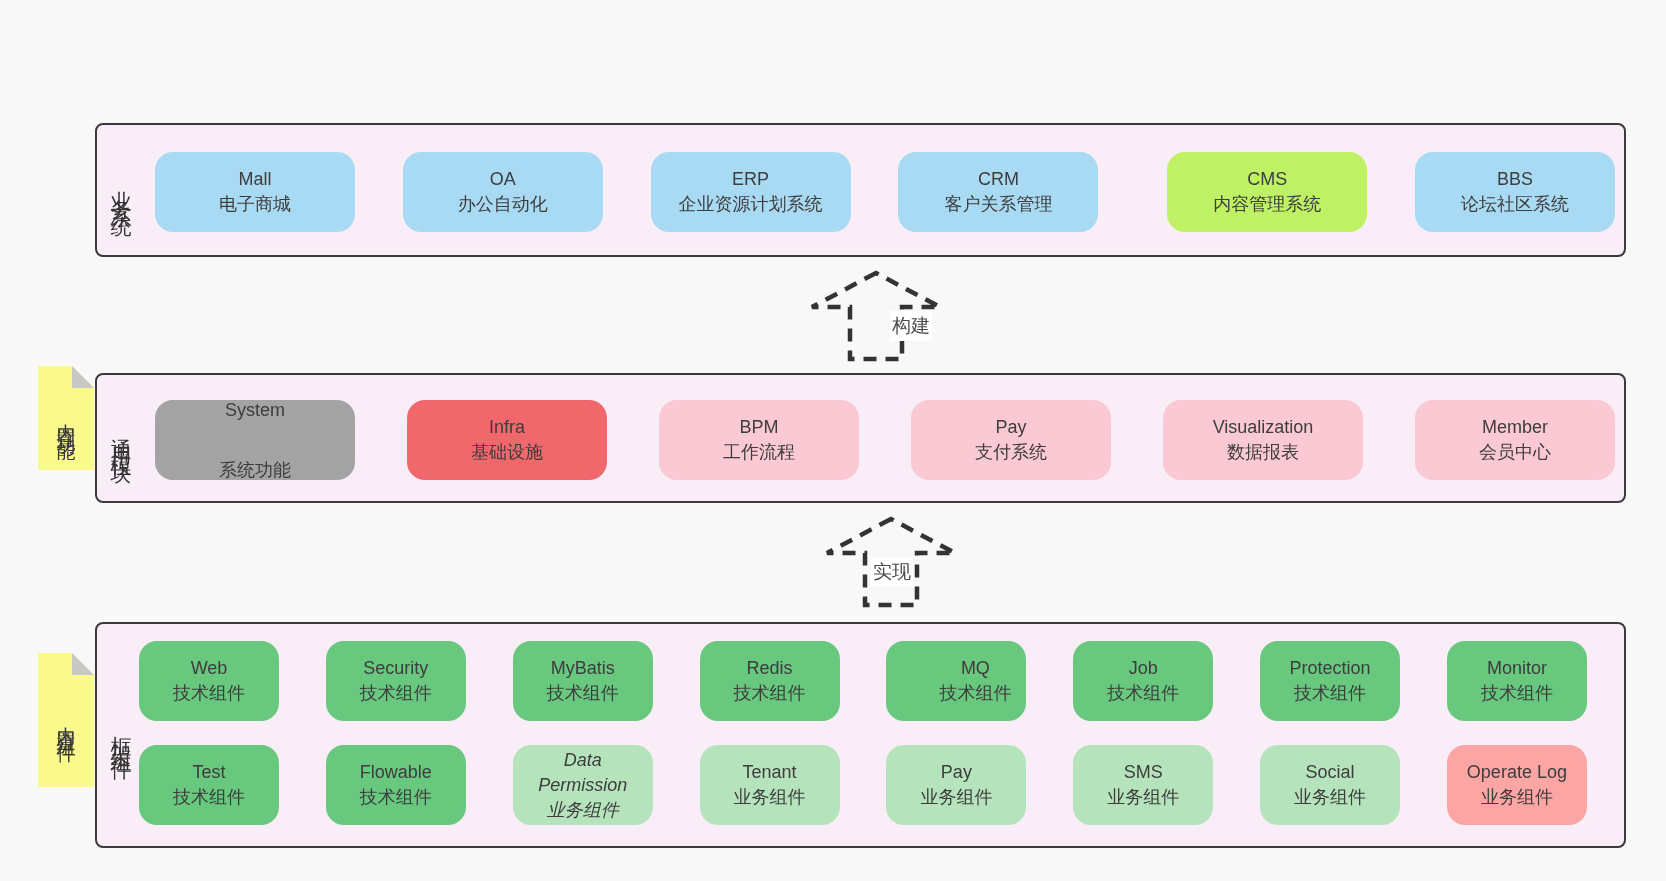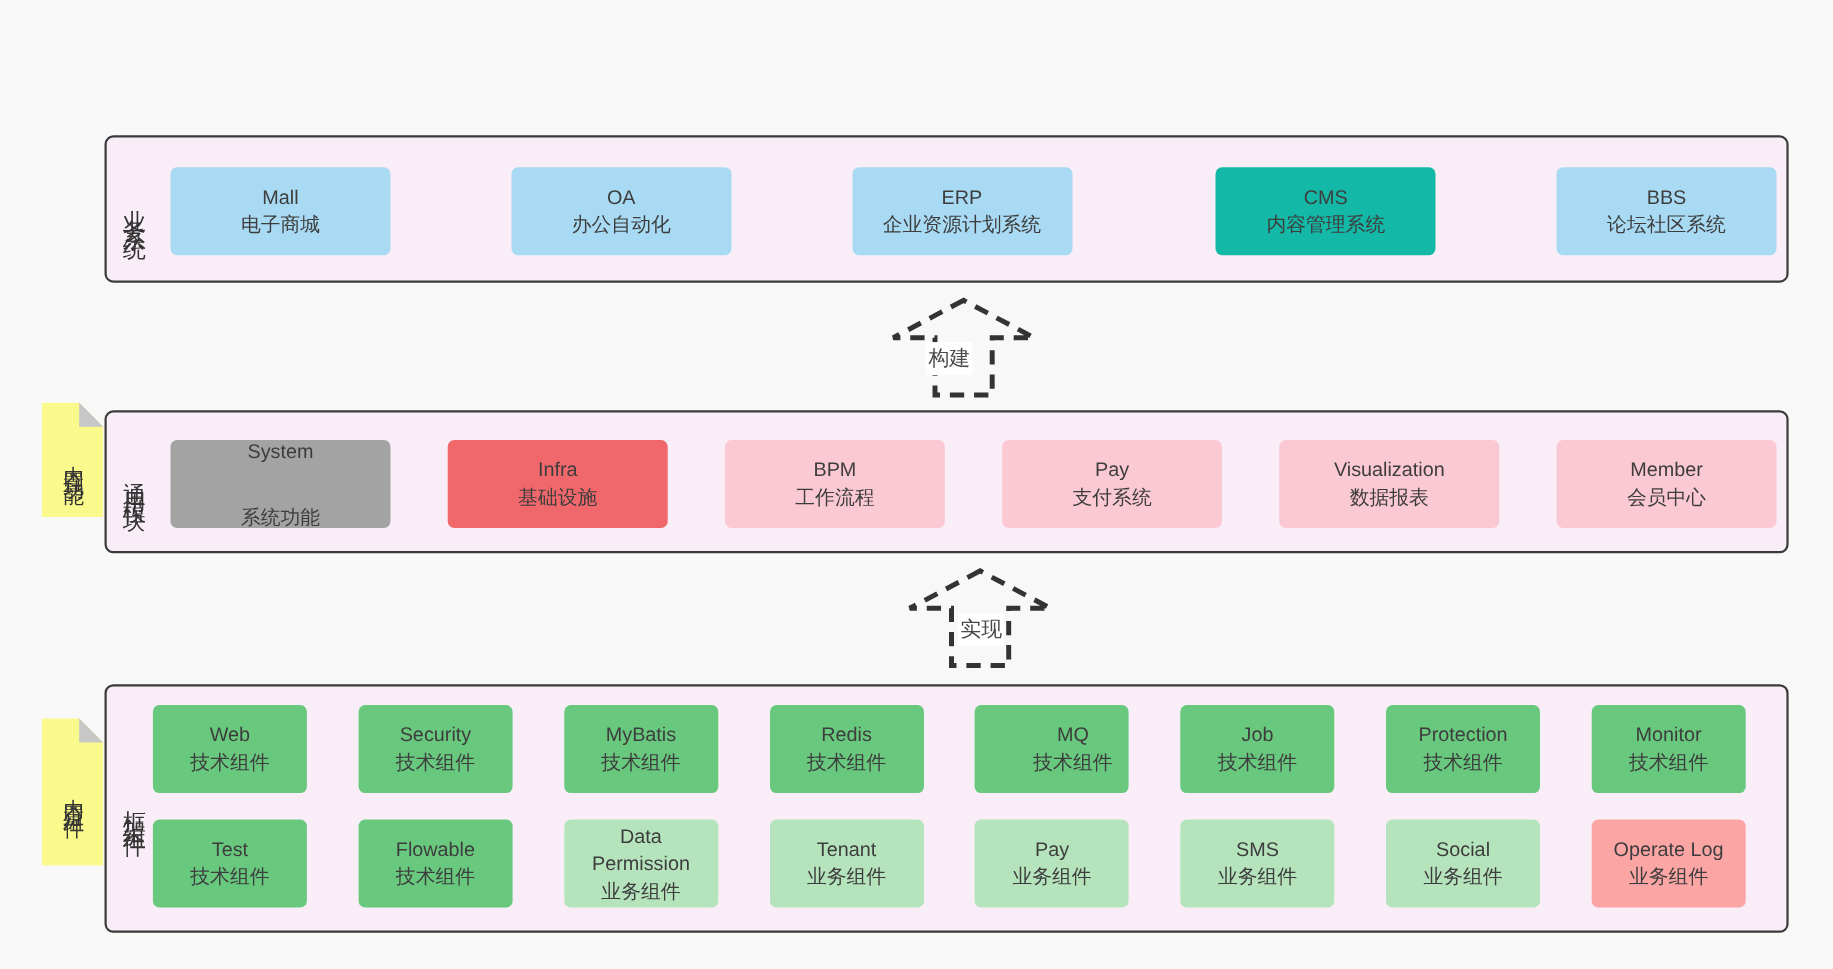--- a/index.html
+++ b/index.html
@@ -41,38 +41,38 @@
   }
 
   
   .box-row{position:absolute;display:flex;justify-content:space-between;}
   .row-6{left:58px;width:1460px;top:27px;}
   #layer-2 .row-6{top:25px;}
   .row-8{left:42px;width:1448px;}
   .row-8.first{top:17px;}
   .row-8.second{top:121px;}
   .box{
-    height:80px;border-radius:6px;box-sizing:border-box;padding:2px 6px;
+    height:80px;border-radius:18px;box-sizing:border-box;padding:2px 6px;
     display:flex;flex-direction:column;align-items:center;justify-content:center;
     text-align:center;font-size:18px;line-height:25px;color:#3d3d3d;
   }
   .row-6 .box{width:200px;}
   .row-8 .box{width:140px;}
 
   
   .arrow{position:absolute;width:132px;height:92px;}
   #arrow-1{left:810px;top:270px;}
   #arrow-2{left:825px;top:516px;}
   .arrow svg{display:block;width:100%;height:100%;}
   .arrow polygon{fill:none;stroke:#333;stroke-width:4.5;stroke-dasharray:13 9;}
   .arrow-label{
     position:absolute;background:#ffffff;padding:2px 2px;
     font-size:19px;color:#4a4a4a;white-space:nowrap;
   }
-  #arrow-label-1{left:842px;top:311px;}
+  #arrow-label-1{left:890px;top:311px;}
   #arrow-label-2{left:871px;top:557px;}
 </style>
 </head>
 <body>
 
 <div class="note" id="note-2">
   <span class="fold"></span>
   <span class="note-text">内置功能</span>
 </div>
 <div class="note" id="note-3">
@@ -89,21 +89,25 @@
         <div class="box-desc">电子商城</div>
       </div>
       <div class="box" style="background: rgb(169, 218, 243);">
         <div class="box-name">OA</div>
         <div class="box-desc">办公自动化</div>
       </div>
       <div class="box" style="background: rgb(169, 218, 243);">
         <div class="box-name">ERP</div>
         <div class="box-desc">企业资源计划系统</div>
       </div>
-      <div class="box" style="background: #14b8a6; margin-left: 21px;">
+      <div class="box" style="background: rgb(169, 218, 243);">
+        <div class="box-name">CRM</div>
+        <div class="box-desc">客户关系管理</div>
+      </div>
+      <div class="box" style="background: #bef264; margin-left: 21px;">
         <div class="box-name">CMS</div>
         <div class="box-desc">内容管理系统</div>
       </div>
       <div class="box" style="background: rgb(169, 218, 243);">
         <div class="box-name">BBS</div>
         <div class="box-desc">论坛社区系统</div>
       </div>
     </div>
 </section>
 
@@ -192,21 +196,21 @@
   <div class="box-row row-8 second">
 
   <div class="box" style="background: rgb(104, 200, 126);">
         <div class="box-name">Test</div>
         <div class="box-desc">技术组件</div>
       </div>
       <div class="box" style="background: rgb(104, 200, 126);">
         <div class="box-name">Flowable</div>
         <div class="box-desc">技术组件</div>
       </div>
-      <div class="box" style="background: rgb(181, 227, 188);">
+      <div class="box" style="background: rgb(181, 227, 188); font-style: italic;">
         <div class="box-name">Data Permission</div>
         <div class="box-desc">业务组件</div>
       </div>
       <div class="box" style="background: rgb(181, 227, 188);">
         <div class="box-name">Tenant</div>
         <div class="box-desc">业务组件</div>
       </div>
       <div class="box" style="background: rgb(181, 227, 188);">
         <div class="box-name">Pay</div>
         <div class="box-desc">业务组件</div>

